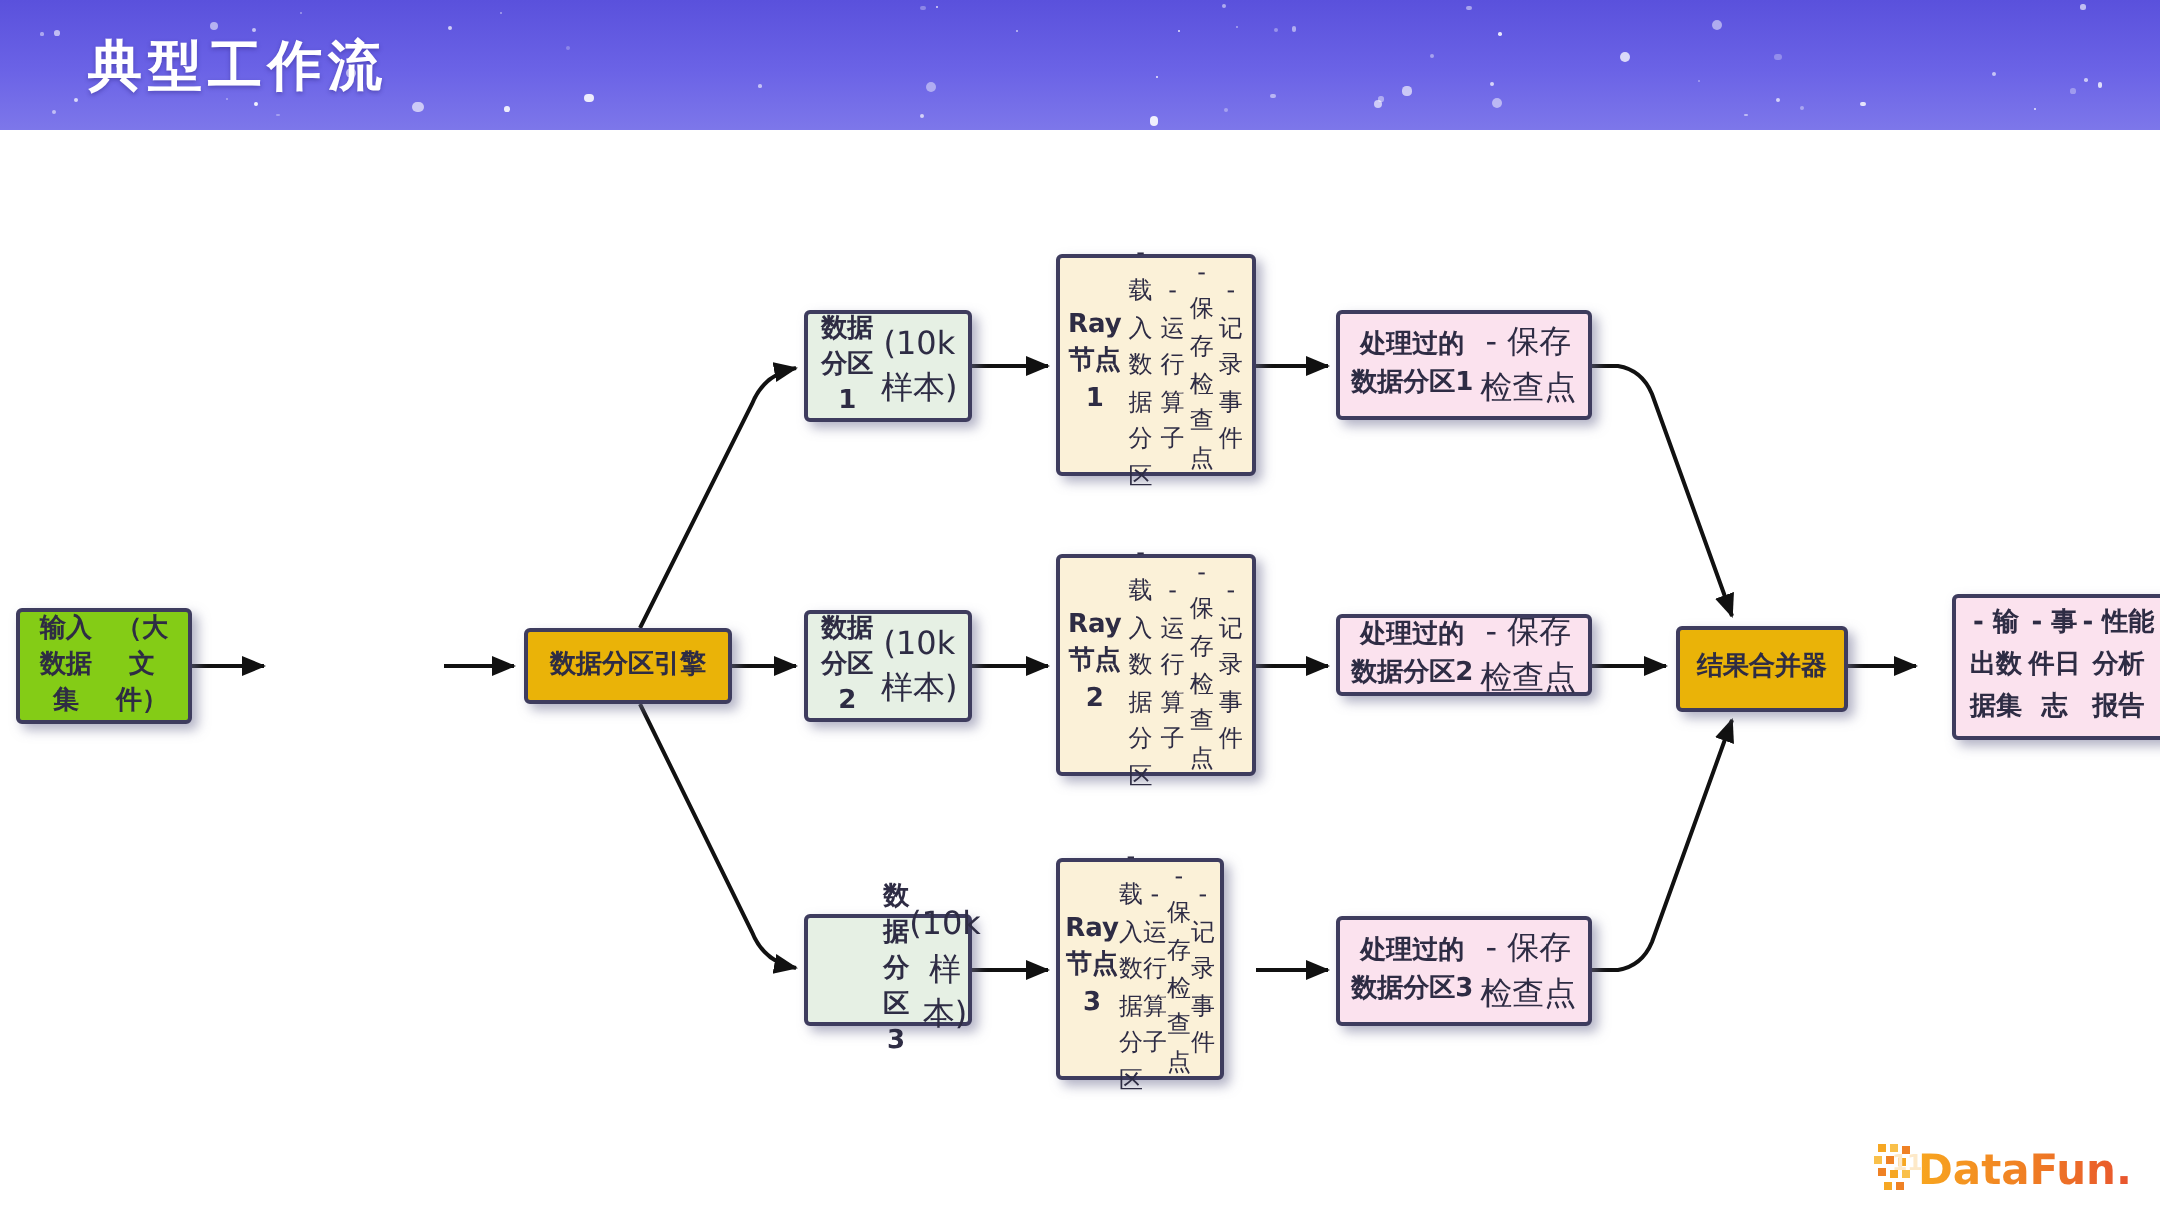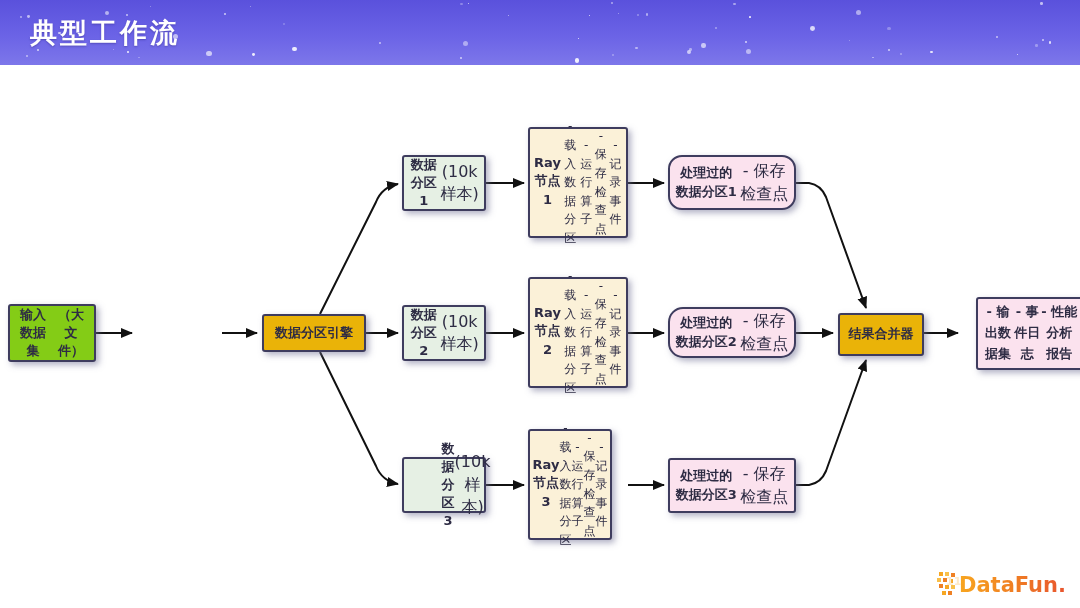--- a/index.html
+++ b/index.html
@@ -8,21 +8,21 @@
     font-family:"DejaVu Sans","Liberation Sans",sans-serif;
     background:#ffffff;
   }
   
   .header{
     position:absolute;left:0;top:0;width:1080px;height:65px;
     background:linear-gradient(180deg,#5a51dc 0%,#6b63e6 55%,#7d77ea 100%);
     overflow:hidden;
   }
   .header-title{
-    position:absolute;left:30px;top:15px;
+    position:absolute;left:44px;top:15px;
     color:#ffffff;font-size:27px;font-weight:bold;letter-spacing:3px;
     text-shadow:0 1px 2px rgba(40,30,120,.4);
   }
   .star{position:absolute;background:#ffffff;border-radius:50%;}
   
   .box{
     position:absolute;box-sizing:border-box;
     border:2px solid #3e3c5e;border-radius:3px;
     box-shadow:3px 3px 6px rgba(115,115,150,.55);
     display:flex;flex-direction:row;align-items:center;justify-content:center;
@@ -194,25 +194,25 @@
     <div class="ray-item">- 记录事件</div>
   </div>
   <div class="box cream" style="left:528px;top:429px;width:84px;height:111px;">
     <div class="ray-title">Ray 节点3</div>
     <div class="ray-item">- 载入数据分区</div>
     <div class="ray-item">- 运行算子</div>
     <div class="ray-item">- 保存检查点</div>
     <div class="ray-item">- 记录事件</div>
   </div>
 
-  <div class="box pink" style="left:668px;top:155px;width:128px;height:55px;border-radius:14px;">
+  <div class="box pink" style="left:668px;top:155px;width:128px;height:55px;">
     <div>处理过的数据分区1</div>
     <div class="sub">- 保存检查点</div>
   </div>
-  <div class="box pink" style="left:668px;top:307px;width:128px;height:51px;border-radius:15px;">
+  <div class="box pink" style="left:668px;top:307px;width:128px;height:41px;">
     <div>处理过的数据分区2</div>
     <div class="sub">- 保存检查点</div>
   </div>
   <div class="box pink" style="left:668px;top:458px;width:128px;height:55px;">
     <div>处理过的数据分区3</div>
     <div class="sub">- 保存检查点</div>
   </div>
 
   <div class="box purple" style="left:838px;top:313px;width:86px;height:43px;">
     <div>结果合并器</div>

